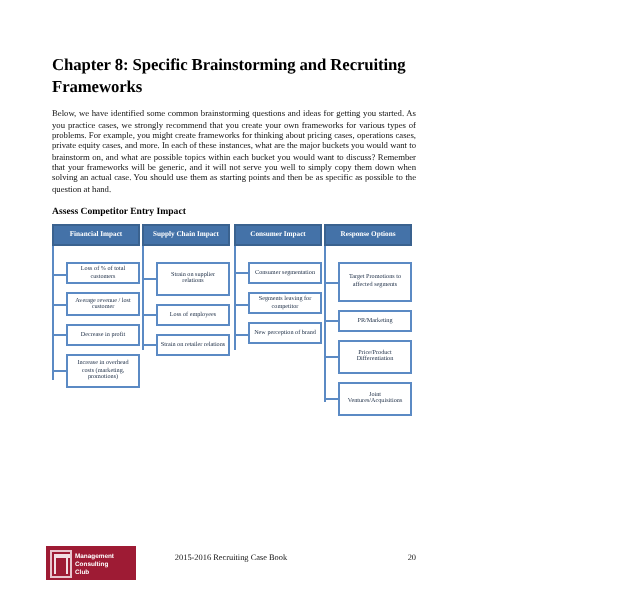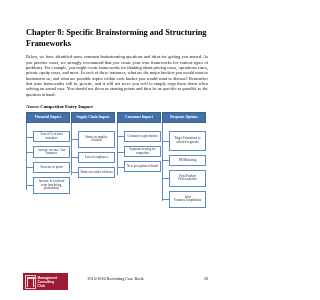--- a/index.html
+++ b/index.html
@@ -101,21 +101,21 @@
     font-family:"Liberation Serif", serif;font-size:4.2px;color:#111;
   }
 </style>
 </head>
 <body>
 
 <div class="page">
 
   <div class="content">
 
-    <h1 class="chapter-title">Chapter 8: Specific Brainstorming and Structuring Frameworks</h1>
+    <h1 class="chapter-title">Chapter 8: Specific Brainstorming and Recruiting Frameworks</h1>
 
     <p class="body-para">Below, we have identified some common brainstorming questions and ideas for getting you started. As you practice cases, we strongly recommend that you create your own frameworks for various types of problems. For example, you might create frameworks for thinking about pricing cases, operations cases, private equity cases, and more. In each of these instances, what are the major buckets you would want to brainstorm on, and what are possible topics within each bucket you would want to discuss? Remember that your frameworks will be generic, and it will not serve you well to simply copy them down when solving an actual case. You should use them as starting points and then be as specific as possible to the question at hand.</p>
 
     <div class="section-title">Assess Competitor Entry Impact</div>
 
     <div class="diagram">
 
       <div class="col col-0">
         <div class="hdr">Financial Impact</div>
         <div class="children">

